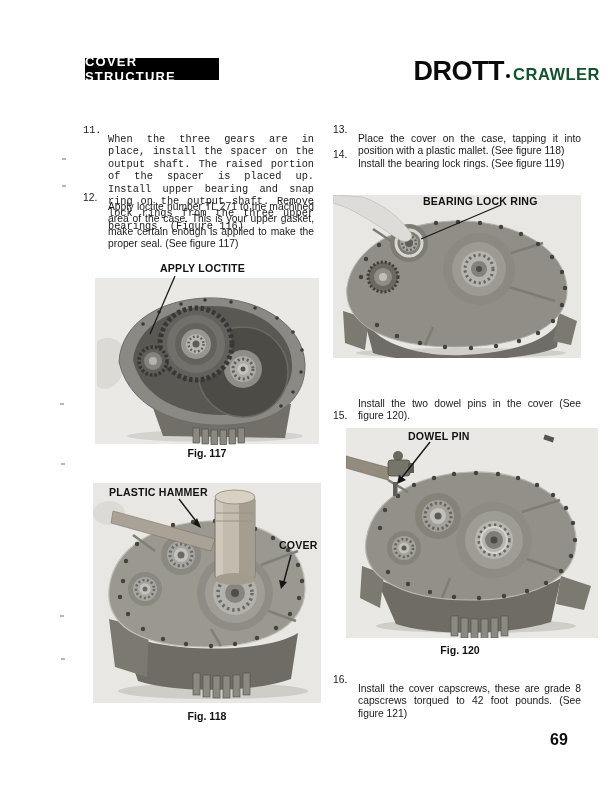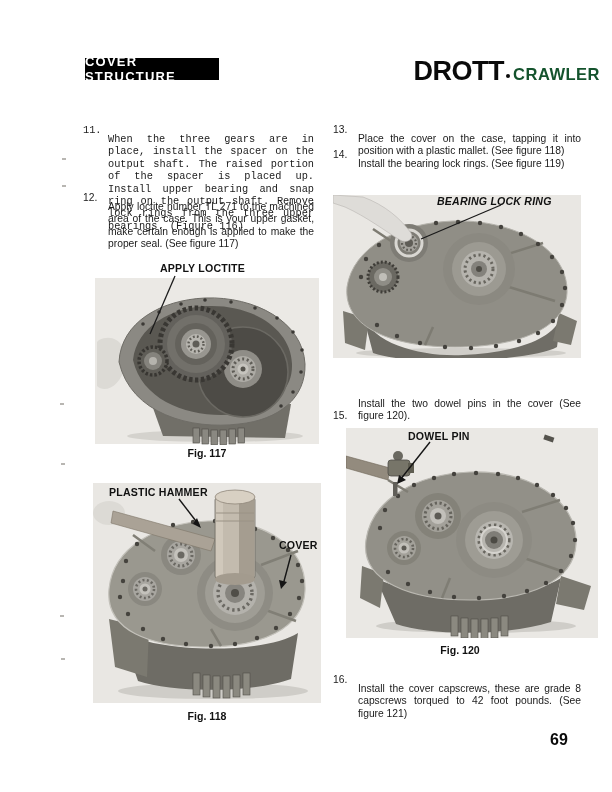--- a/index.html
+++ b/index.html
@@ -311,21 +311,21 @@
       <g transform="translate(76,48)">
         <circle r="19" fill="#7e7c75"></circle>
         <circle r="13" fill="none" stroke="#d9d7d2" stroke-width="3"></circle>
         <circle r="9" fill="#a5a39d"></circle>
         <circle r="7" fill="none" stroke="#5f5d57" stroke-width="2.2" stroke-dasharray="1.8 2.2"></circle>
         <circle r="4" fill="#5f5d57"></circle>
       </g>
       <path d="M0,0 L30,2 C52,10 68,24 78,38 C81,44 74,49 67,45 C52,36 34,22 12,12 L0,8 Z" fill="#dedcd8" stroke="#b8b6b1" stroke-width="0.6"></path>
       <line x1="168" y1="10" x2="88" y2="44" stroke="#1a1a1a" stroke-width="1.3"></line>
     </svg>
-    <div class="callout" style="left:104px; top:0px;font-style:italic;">BEARING LOCK RING</div>
+    <div class="callout" style="left:90px; top:0px;">BEARING LOCK RING</div>
   </div>
 
   <div class="fig" id="fig120">
     <svg width="252" height="210" viewBox="0 0 252 210">
       <rect x="0" y="0" width="252" height="210" fill="#eae8e4"></rect>
       <ellipse cx="130" cy="198" rx="100" ry="7" fill="#cfcdc8"></ellipse>
       <path d="M30,150 C70,172 180,174 215,150 L205,194 C160,208 85,208 50,196 Z" fill="#6e6c65"></path>
       <path d="M215,148 L245,158 L238,182 L210,176 Z" fill="#7b7970"></path>
       <path d="M16,138 L38,146 L34,180 L14,170 Z" fill="#7b7970"></path>
       <g>

